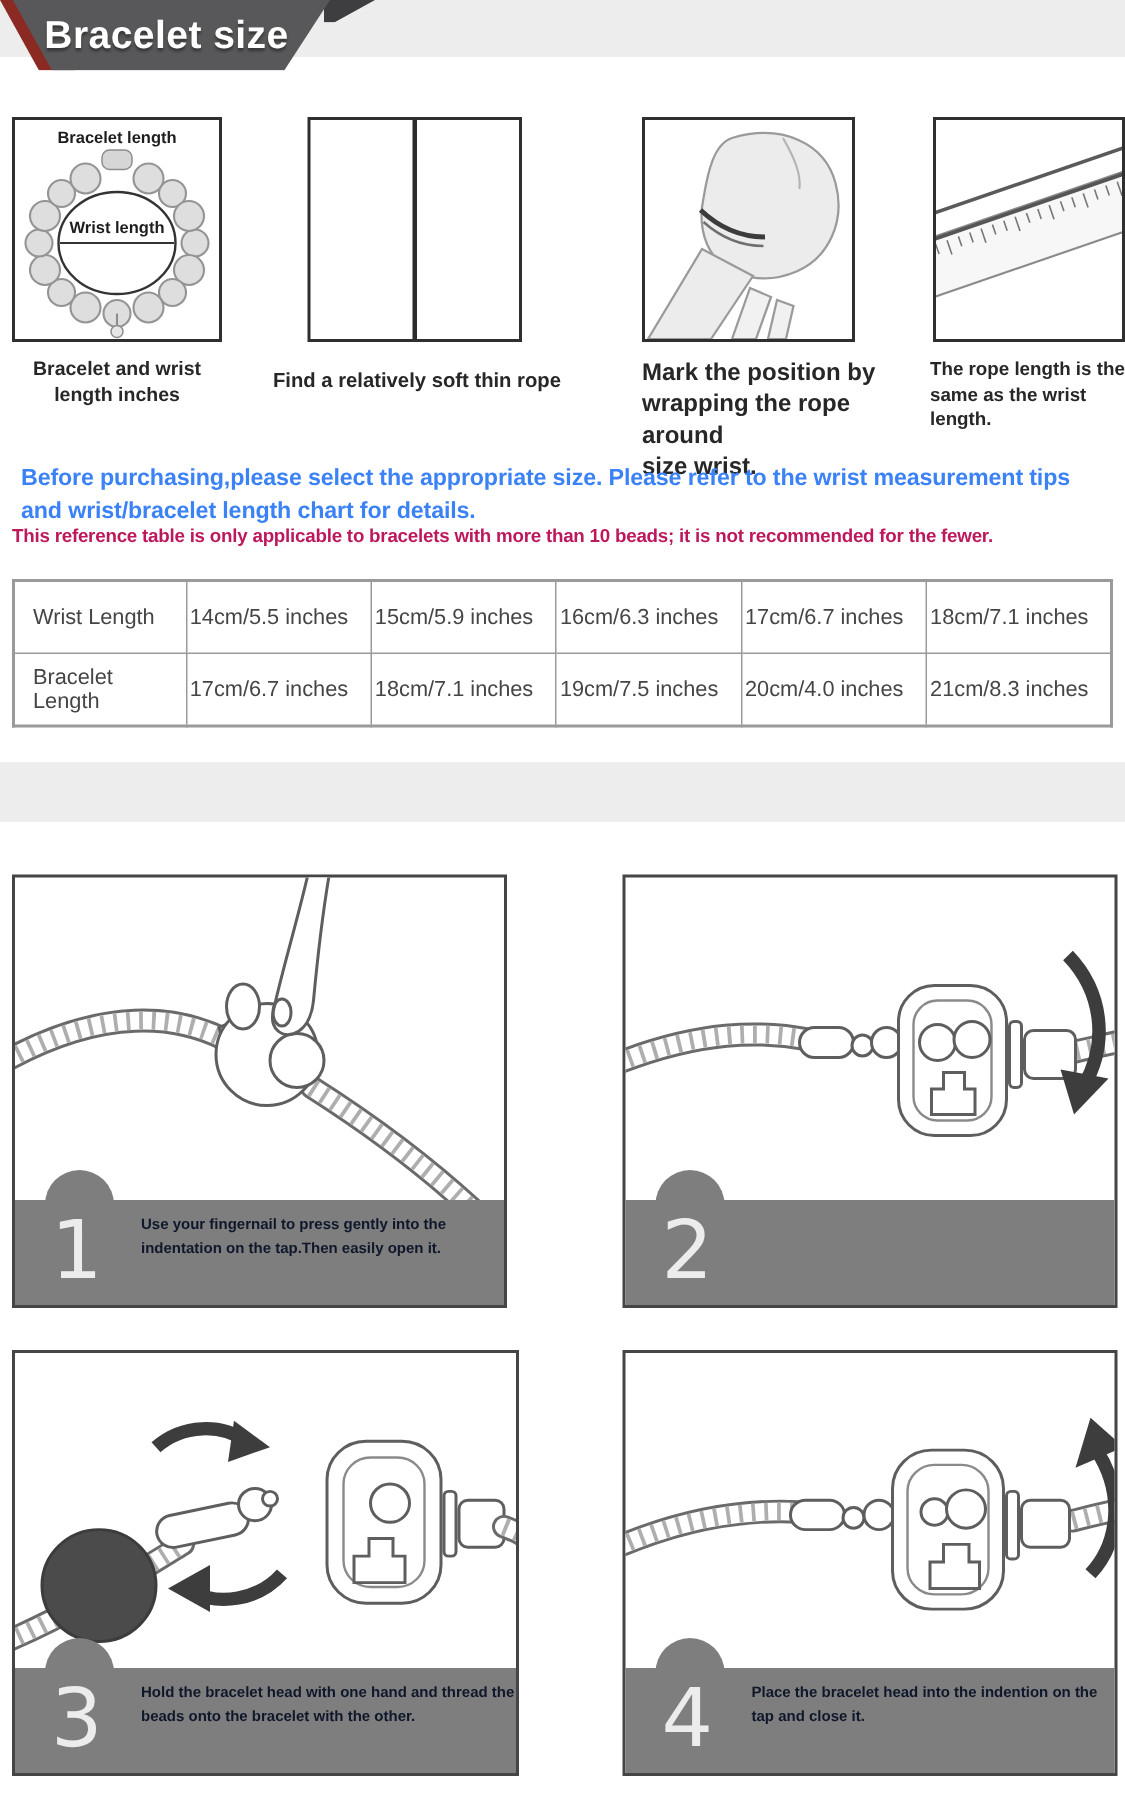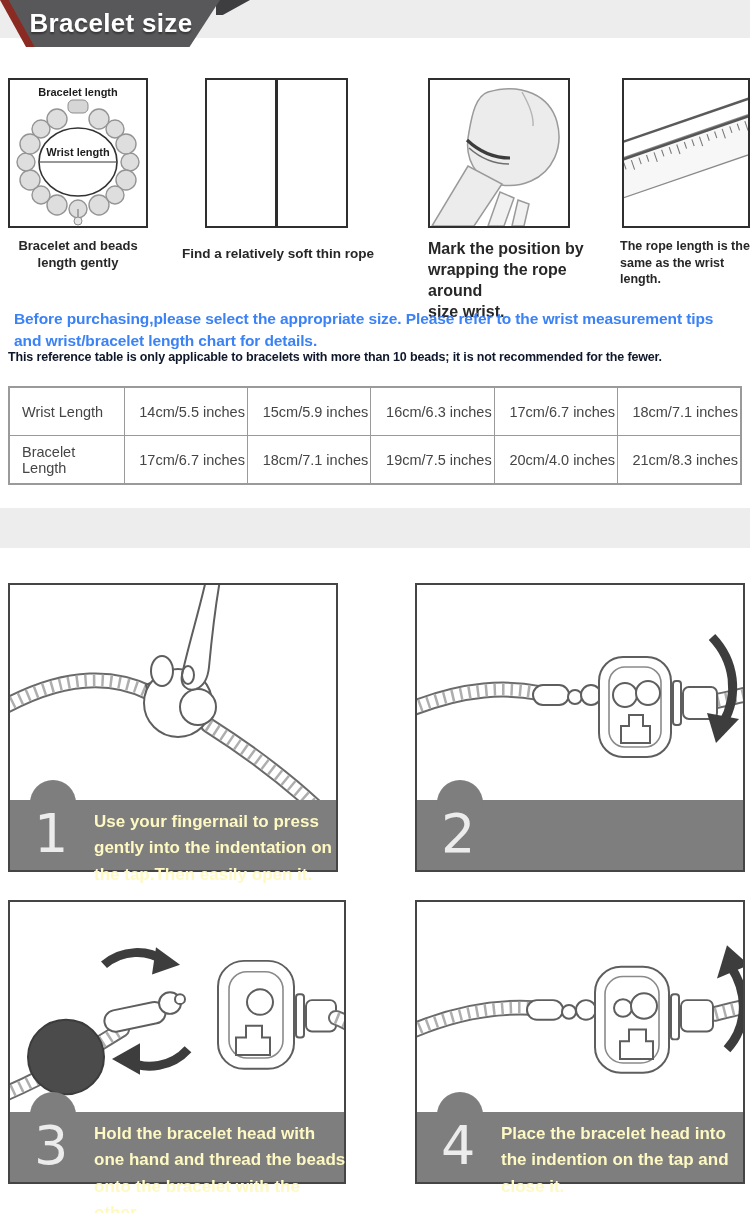--- a/index.html
+++ b/index.html
@@ -21,37 +21,37 @@
   
   .mbox{position:absolute;top:78px;height:150px;background:#fff;border:2px solid #2f2f2f;box-sizing:border-box;}
   .mcap{position:absolute;font-weight:bold;color:#272727;font-size:13px;line-height:1.32;}
   .mlabel{position:absolute;font-weight:bold;color:#1d1d1d;font-size:11px;white-space:nowrap;}
   .ropeline{position:absolute;left:49%;top:0;bottom:0;width:3px;background:#2c2c2c;}
 
   
   .intro{position:absolute;left:14px;top:292px;width:728px;font-size:15.5px;font-weight:bold;
          color:#3b82f6;line-height:1.45;letter-spacing:-.1px;}
   .rednote{position:absolute;left:8px;top:350px;width:742px;font-size:12.5px;font-weight:bold;
-           color:#0f172a;white-space:nowrap;letter-spacing:-.15px;}
+           color:#be185d;white-space:nowrap;letter-spacing:-.15px;}
 
   
   .sizetable{position:absolute;left:8px;top:386px;width:734px;border-collapse:collapse;
              table-layout:fixed;font-size:14.5px;color:#454545;border:2px solid #9a9a9a;}
-  .sizetable td{border:1px solid #9a9a9a;height:47px;text-align:right;padding:0 2px;}
+  .sizetable td{border:1px solid #9a9a9a;height:47px;text-align:left;padding:0 2px;}
   .sizetable td.lbl{text-align:left;padding-left:12px;}
 
   
   .panel{position:absolute;background:#fff;border:2px solid #454545;box-sizing:border-box;}
   .pillu{position:absolute;left:0;right:0;top:0;bottom:70px;}
   .pillu svg{width:100%;height:100%;display:block;}
   .pbar{position:absolute;left:0;right:0;bottom:0;height:70px;background:#7e7e7e;}
   .pbump{position:absolute;top:-20px;left:20px;width:46px;height:46px;border-radius:50%;background:#7e7e7e;}
   .pnum{position:absolute;left:24px;top:2px;font-size:54px;line-height:64px;color:#ececec;
         font-family:"DejaVu Sans",sans-serif;}
-  .ptext{position:absolute;left:84px;top:9px;font-size:17px;font-weight:bold;color:#fef9c3;line-height:1.55;}
+  .ptext{position:absolute;left:84px;top:9px;font-size:10px;font-weight:bold;color:#0f172a;line-height:1.55;}
 
   
   .ln{fill:none;stroke:#5e5e5e;stroke-width:2;}
   .fw{fill:#fff;stroke:#5e5e5e;stroke-width:2;}
   .rope-o{stroke:#6a6a6a;stroke-width:16;fill:none;stroke-linecap:round;}
   .rope-i{stroke:#ffffff;stroke-width:12;fill:none;stroke-linecap:round;}
   .rope-h{stroke:#aeaeae;stroke-width:12;fill:none;stroke-dasharray:2.5 6;}
   .arrow{fill:#3d3d3d;}
   .arrowln{stroke:#3d3d3d;stroke-width:9;fill:none;}
 </style>
@@ -117,22 +117,22 @@
       <g transform="rotate(-19 62 73)">
         <line x1="-50" y1="42" x2="180" y2="42" stroke="#5a5a5a" stroke-width="2.4"></line>
         <rect x="-50" y="57" width="230" height="38" fill="#f7f7f7" stroke="#8a8a8a" stroke-width="1.4"></rect>
         <line x1="-50" y1="58.5" x2="180" y2="58.5" stroke="#555" stroke-width="2.6"></line>
         <path d="M-40 62 v10 M-32 62 v7 M-24 62 v7 M-16 62 v10 M-8 62 v7 M0 62 v7 M8 62 v10 M16 62 v7 M24 62 v7 M32 62 v10 M40 62 v7 M48 62 v7 M56 62 v10 M64 62 v7 M72 62 v7 M80 62 v10 M88 62 v7 M96 62 v7 M104 62 v10 M112 62 v7 M120 62 v7 M128 62 v10 M136 62 v7 M144 62 v7 M152 62 v10 M160 62 v7 M168 62 v7" stroke="#7a7a7a" stroke-width="1.1" fill="none"></path>
       </g>
     </svg>
   </div>
 
   <div class="mcap" style="left:8px;width:140px;top:237px;text-align:center">
-    <div>Bracelet and beads</div>
-    <div>length gently</div>
+    <div>Bracelet and wrist</div>
+    <div>length inches</div>
   </div>
   <div class="mcap" style="left:178px;width:200px;top:245px;text-align:center;font-size:13.5px">
     <div>Find a relatively soft thin rope</div>
   </div>
   <div class="mcap" style="left:428px;width:160px;top:238px;font-size:16px">
     <div>Mark the position by</div>
     <div>wrapping the rope around</div>
     <div>size wrist.</div>
   </div>
   <div class="mcap" style="left:620px;width:140px;top:238px;font-size:12.5px">

